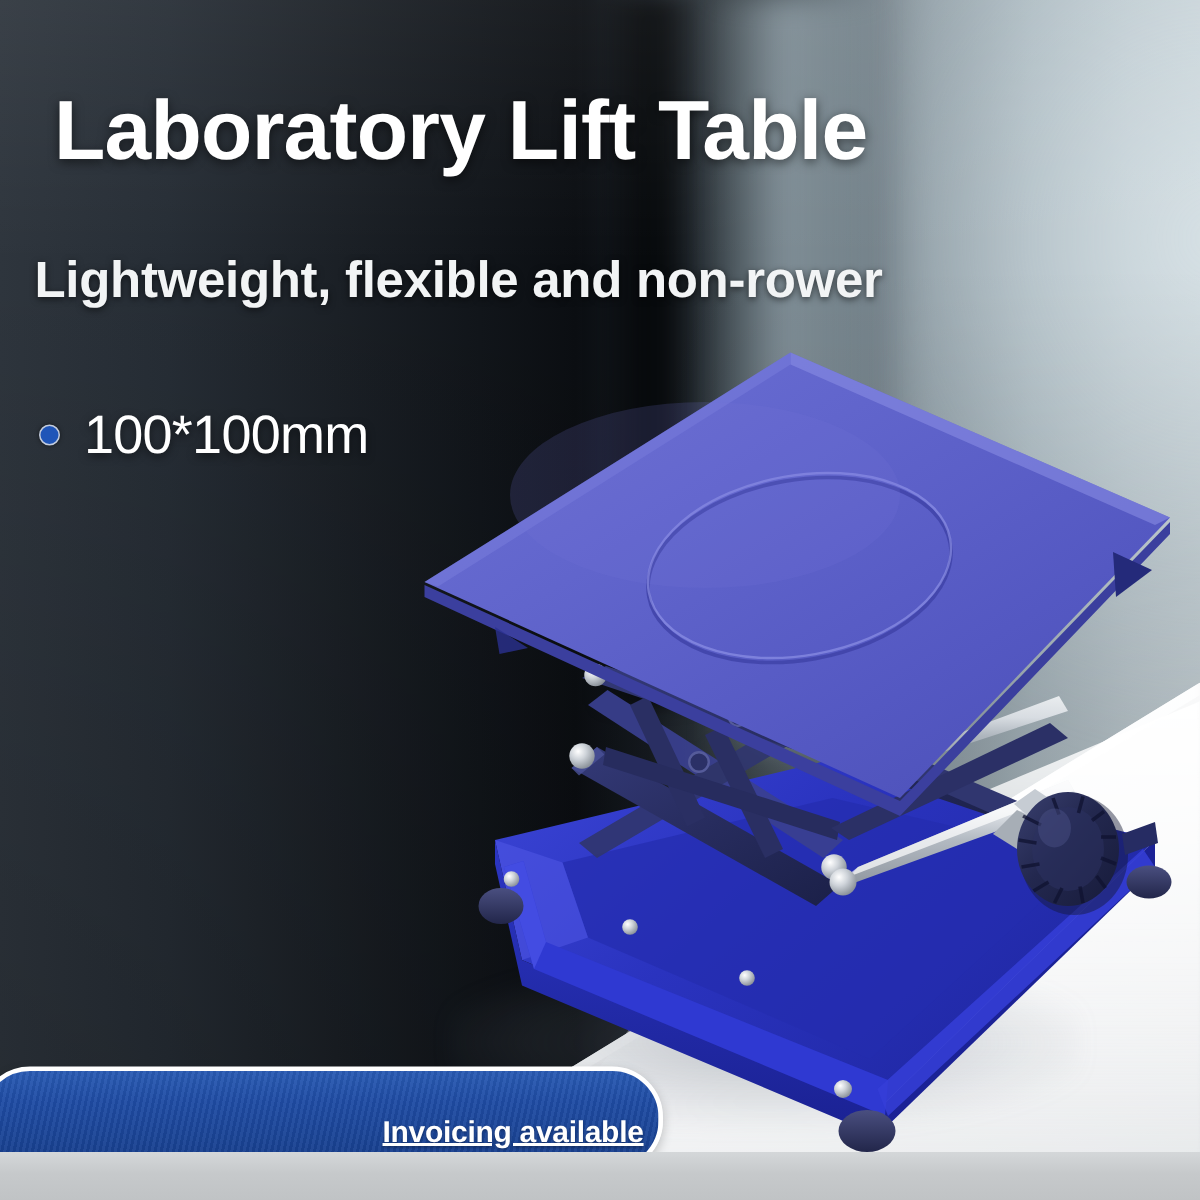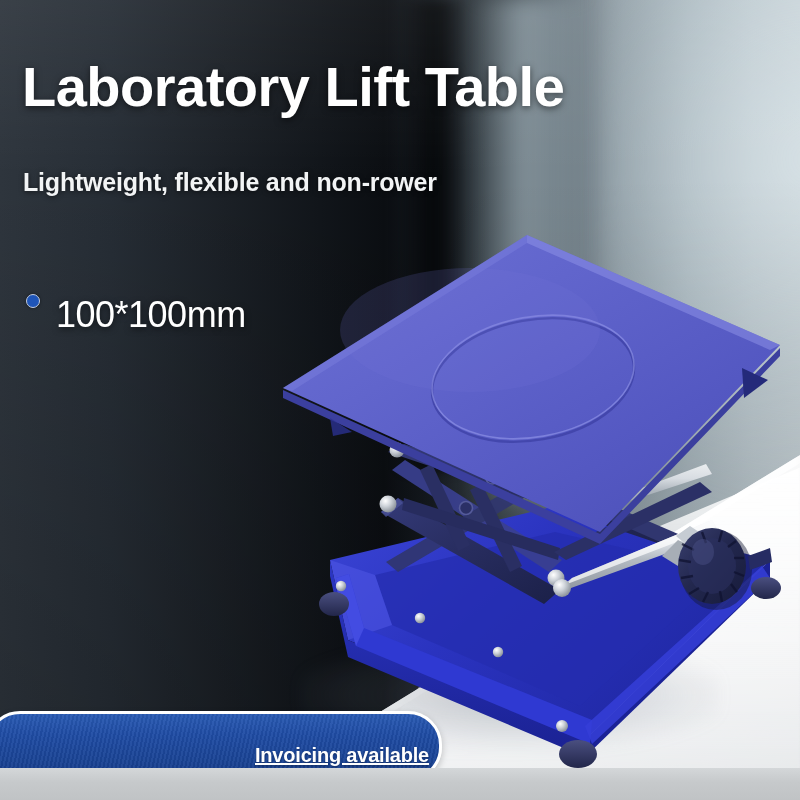--- a/index.html
+++ b/index.html
@@ -76,36 +76,36 @@
     background:radial-gradient(ellipse at 50% 50%, rgba(90,100,115,.35) 0%, rgba(120,130,145,.12) 55%, rgba(255,255,255,0) 78%);
     filter:blur(7px);
   }
   .bottom-strip{
     position:absolute;left:0;bottom:0;width:800px;height:32px;
     background:linear-gradient(to bottom,#d4d7d9 0%,#c6c9cb 45%,#c0c3c5 100%);
   }
 
   
   .title{
-    position:absolute;left:22px;top:58px;
+    position:absolute;left:36px;top:58px;
     font-size:56px;font-weight:bold;color:#ffffff;
     letter-spacing:-.5px;line-height:1.05;
     text-shadow:0 2px 7px rgba(0,0,0,.55);
     white-space:nowrap;
   }
   .subtitle{
     position:absolute;left:23px;top:168px;
-    font-size:25px;font-weight:bold;color:#f2f4f5;
+    font-size:34px;font-weight:bold;color:#f2f4f5;
     letter-spacing:-.2px;white-space:nowrap;
     text-shadow:0 1px 5px rgba(0,0,0,.6);
   }
 
   
   .specs{position:absolute;left:26px;top:262px;}
-  .spec-row{display:flex;align-items:flex-start;height:55px;margin-top:32px;}
+  .spec-row{display:flex;align-items:center;height:55px;}
   .spec-dot{
     width:12px;height:12px;border-radius:50%;
     background:#1f55b8;border:1.5px solid #c3ccdd;
     box-shadow:0 0 3px rgba(0,0,0,.5);
     flex:0 0 auto;margin-right:16px;
   }
   .spec-label{
     font-size:36px;font-weight:normal;color:#ffffff;
     letter-spacing:-.5px;white-space:nowrap;
     text-shadow:0 2px 6px rgba(0,0,0,.55);

